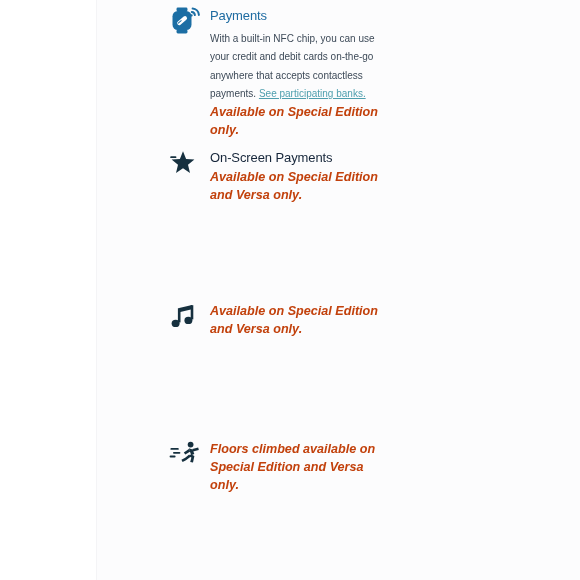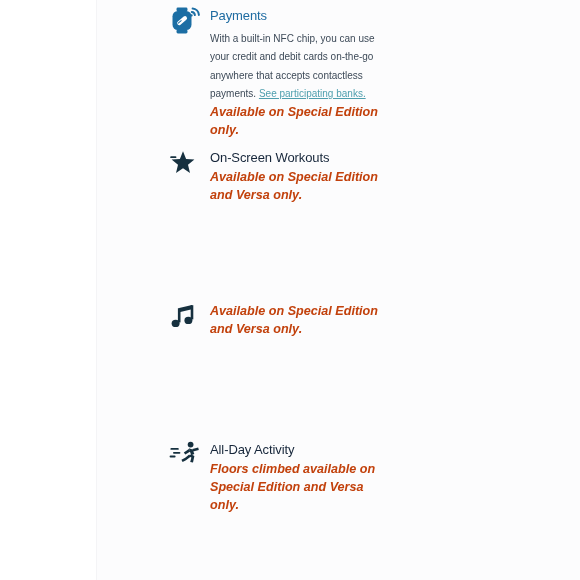--- a/index.html
+++ b/index.html
@@ -127,21 +127,21 @@
     <p class="feature-note">Available on Special Edition only.</p>
   </div>
 
   <div class="feature" id="feature-1">
     <span class="feature-icon">
       <svg width="36" height="34" viewBox="0 0 36 34" xmlns="http://www.w3.org/2000/svg">
         <path d="M15 3.2 L18.1 11.0 L26.4 11.4 L20.0 16.8 L22.0 24.9 L15 20.3 L8.0 24.9 L10.0 16.8 L3.6 11.4 L11.9 11.0 Z" fill="#16303f"></path>
         <rect x="2.2" y="8.2" width="6.2" height="1.9" rx="0.9" fill="#16303f"></rect>
       </svg>
     </span>
-    <h3 class="feature-heading">On-Screen Workouts</h3>
+    <h3 class="feature-heading">On-Screen Payments</h3>
     <p class="feature-note">Available on Special Edition and Versa only.</p>
   </div>
 
   <div class="feature" id="feature-2">
     <span class="feature-icon">
       <svg width="36" height="34" viewBox="0 0 36 34" xmlns="http://www.w3.org/2000/svg">
         <path d="M11.2 6.0 L24.0 3.0 L24.0 7.2 L11.2 10.2 Z" fill="#16303f"></path>
         <rect x="9.9" y="6.2" width="2.6" height="14.2" fill="#16303f"></rect>
         <rect x="22.7" y="3.2" width="2.6" height="14.2" fill="#16303f"></rect>
         <ellipse cx="7.6" cy="21.4" rx="4.0" ry="3.6" fill="#16303f"></ellipse>
@@ -165,17 +165,16 @@
 
         <path d="M23.0 14.2 L26.4 16.0 L25.0 22.6 L22.2 22.0 L23.4 17.4 L20.6 16.2 Z" fill="#16303f"></path>
 
         <path d="M21.2 14.6 L22.6 16.8 L18.0 20.2 L14.6 22.0 L13.4 19.8 L17.2 17.8 Z" fill="#16303f"></path>
 
         <rect x="2.4" y="8.0" width="8.4" height="1.8" rx="0.9" fill="#16303f"></rect>
         <rect x="5.0" y="11.9" width="7.4" height="1.8" rx="0.9" fill="#16303f"></rect>
         <rect x="1.6" y="15.6" width="6.0" height="1.8" rx="0.9" fill="#16303f"></rect>
       </svg>
     </span>
-    <h3 class="feature-heading">All-Day Activity</h3>
     <p class="feature-note">Floors climbed available on Special Edition and Versa only.</p>
   </div>
 
 </div>
 
 </body></html>

